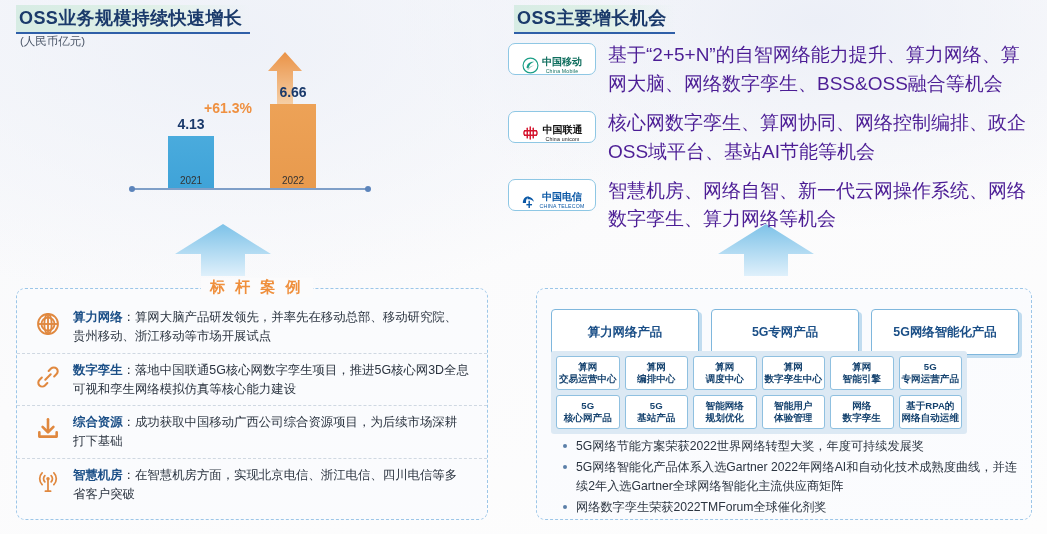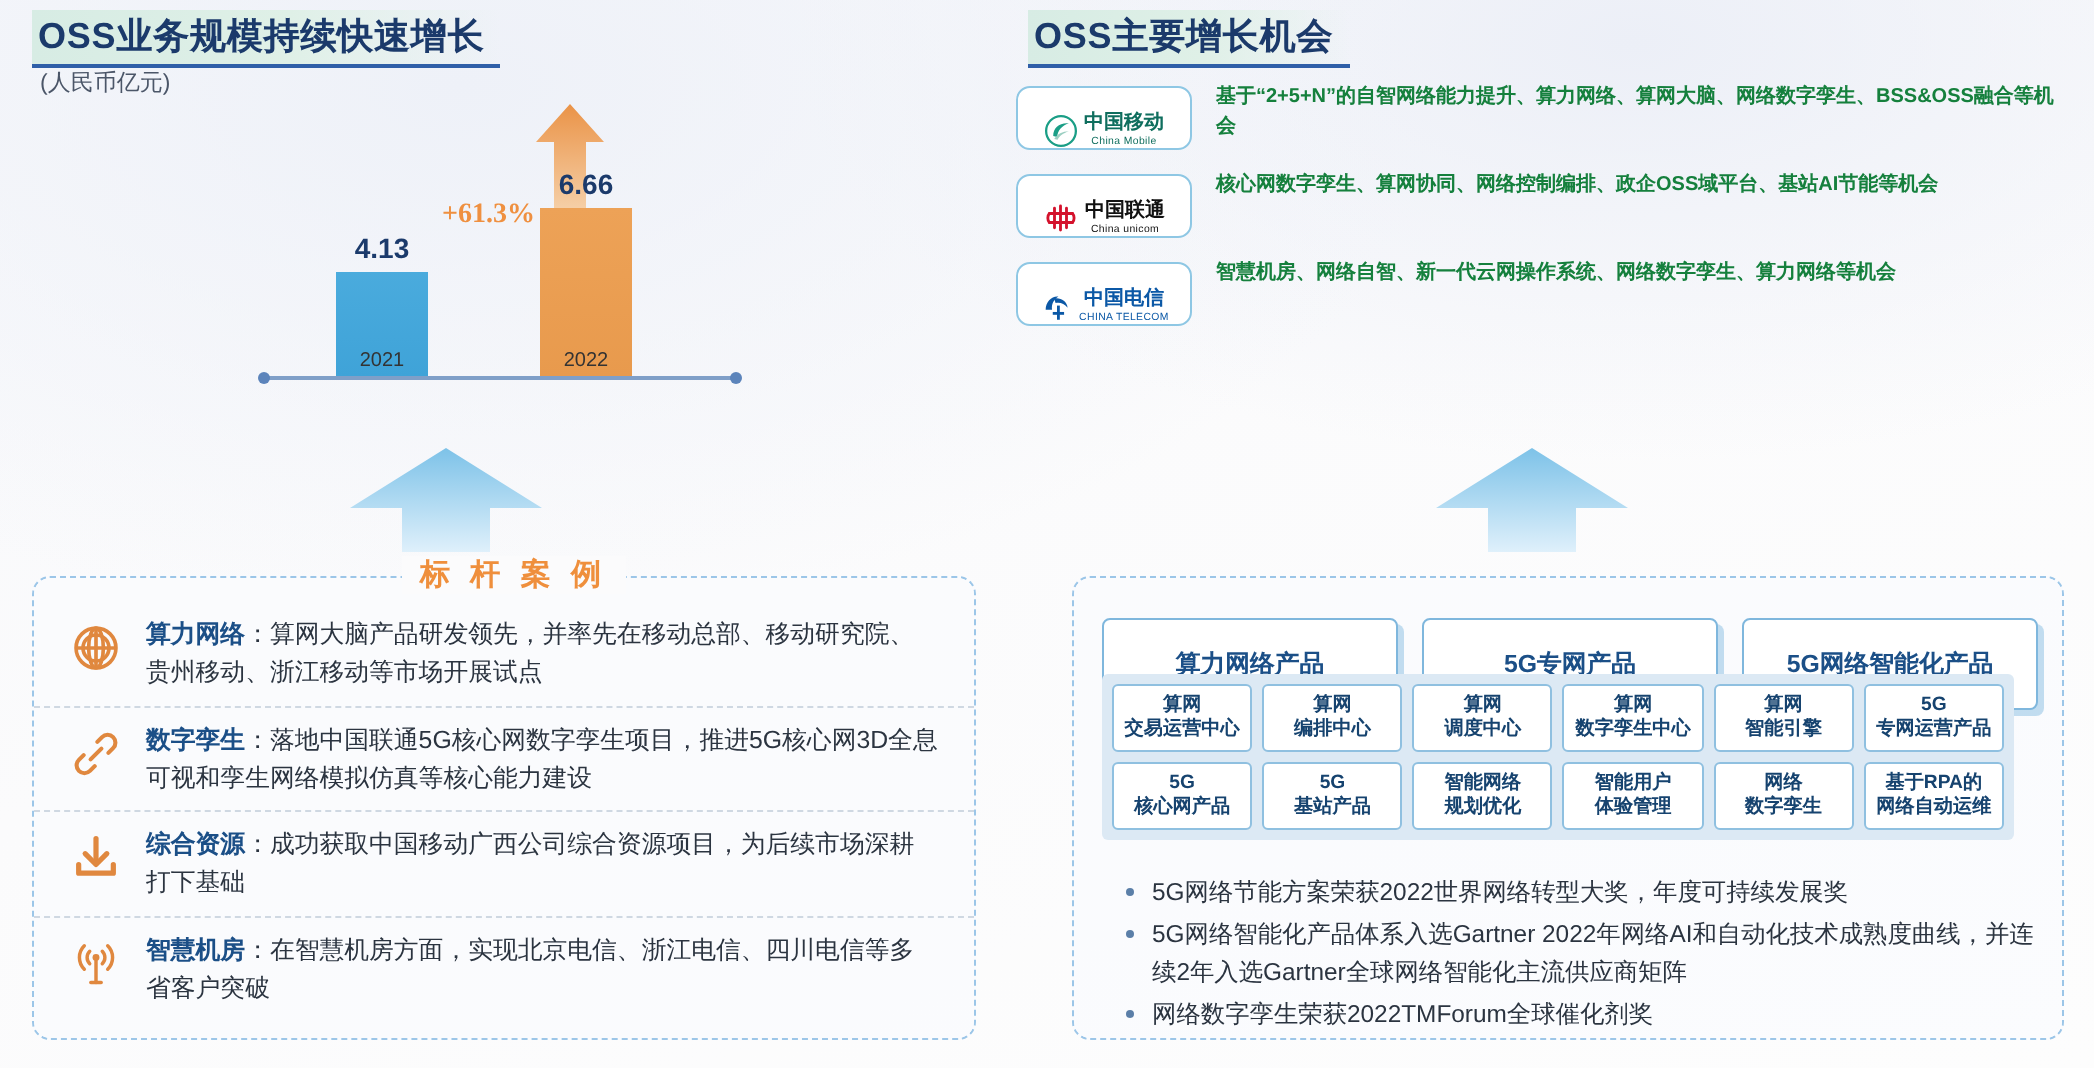--- a/index.html
+++ b/index.html
@@ -64,22 +64,22 @@
   .bar.b2022 .val { bottom: 88px; }
   .xlabel {
     position: absolute; bottom: 2px; left: 50%; transform: translateX(-50%);
     font-size: 10px; color: #333; white-space: nowrap;
   }
   .growth-arrow {
     position: absolute; left: 148px; top: 6px; width: 34px; height: 56px;
   }
   .growth-arrow svg { display: block; }
   .growth-pct {
-    position: absolute; left: 101px; top: 54px;
-    font-size: 14px; font-weight: bold; color: #ef9040; white-space: nowrap; font-family: Liberation Serif, serif;
+    position: absolute; left: 84px; top: 54px;
+    font-size: 14px; font-weight: bold; color: #ef9040; white-space: nowrap;
   }
 
   
   .big-arrow { position: absolute; width: 96px; height: 52px; }
   #arrow-left { left: 175px; top: 224px; }
   #arrow-right { left: 718px; top: 224px; }
 
   
   .panel {
     position: absolute;
@@ -117,21 +117,21 @@
     display: flex; gap: 12px;
   }
   .cat-box {
     flex: 1; height: 46px; background: #ffffff;
     border: 1.4px solid #7fb7dd; border-radius: 4px;
     box-shadow: 3px 3px 0 rgba(145,195,228,.55);
     display: flex; align-items: center; justify-content: center;
     font-size: 12.4px; font-weight: bold; color: #1b4f87; white-space: nowrap;
   }
   .grid-wrap {
-    position: absolute; left: 14px; top: 48px; width: 456px;
+    position: absolute; left: 14px; top: 62px; width: 416px;
     background: #dce9f4; border-radius: 3px; padding: 5px;
   }
   .grid {
     display: grid; grid-template-columns: repeat(6, 1fr); gap: 5px;
   }
   .cell {
     background: #fff; border: 1px solid #8fc0e0; border-radius: 3px;
     height: 34px; display: flex; flex-direction: column;
     align-items: center; justify-content: center;
     font-size: 9.6px; font-weight: bold; color: #16436f; line-height: 1.28;
@@ -157,21 +157,21 @@
     background: #fff; border: 1.2px solid #8ec7e4; border-radius: 7px;
     display: flex; align-items: flex-end; justify-content: center; gap: 3px;
     margin-top: 3px; padding: 0 3px;
   }
   .logo-txt { display: flex; flex-direction: column; align-items: center; line-height: 1; }
   .logo-cn { font-size: 10px; font-weight: bold; white-space: nowrap; }
   .logo-en { font-size: 5.2px; letter-spacing: .2px; white-space: nowrap; margin-top: 2px; }
   .cm .logo-cn, .cm .logo-en { color: #0f6e5e; }
   .cu .logo-cn, .cu .logo-en { color: #111; }
   .ct .logo-cn, .ct .logo-en { color: #0b58a6; }
-  .op-txt { font-size: 10px; line-height: 1.52; color: #15803d; padding-top: 1px; font-weight: bold; }
+  .op-txt { font-size: 19px; line-height: 1.52; color: #4c1d95; padding-top: 1px; }
 </style>
 </head>
 <body>
 
 <div class="page">
 
   <div class="sec-title" id="title-left">OSS业务规模持续快速增长</div>
   <div class="unit-note">(人民币亿元)</div>
 
   <div class="chart">

